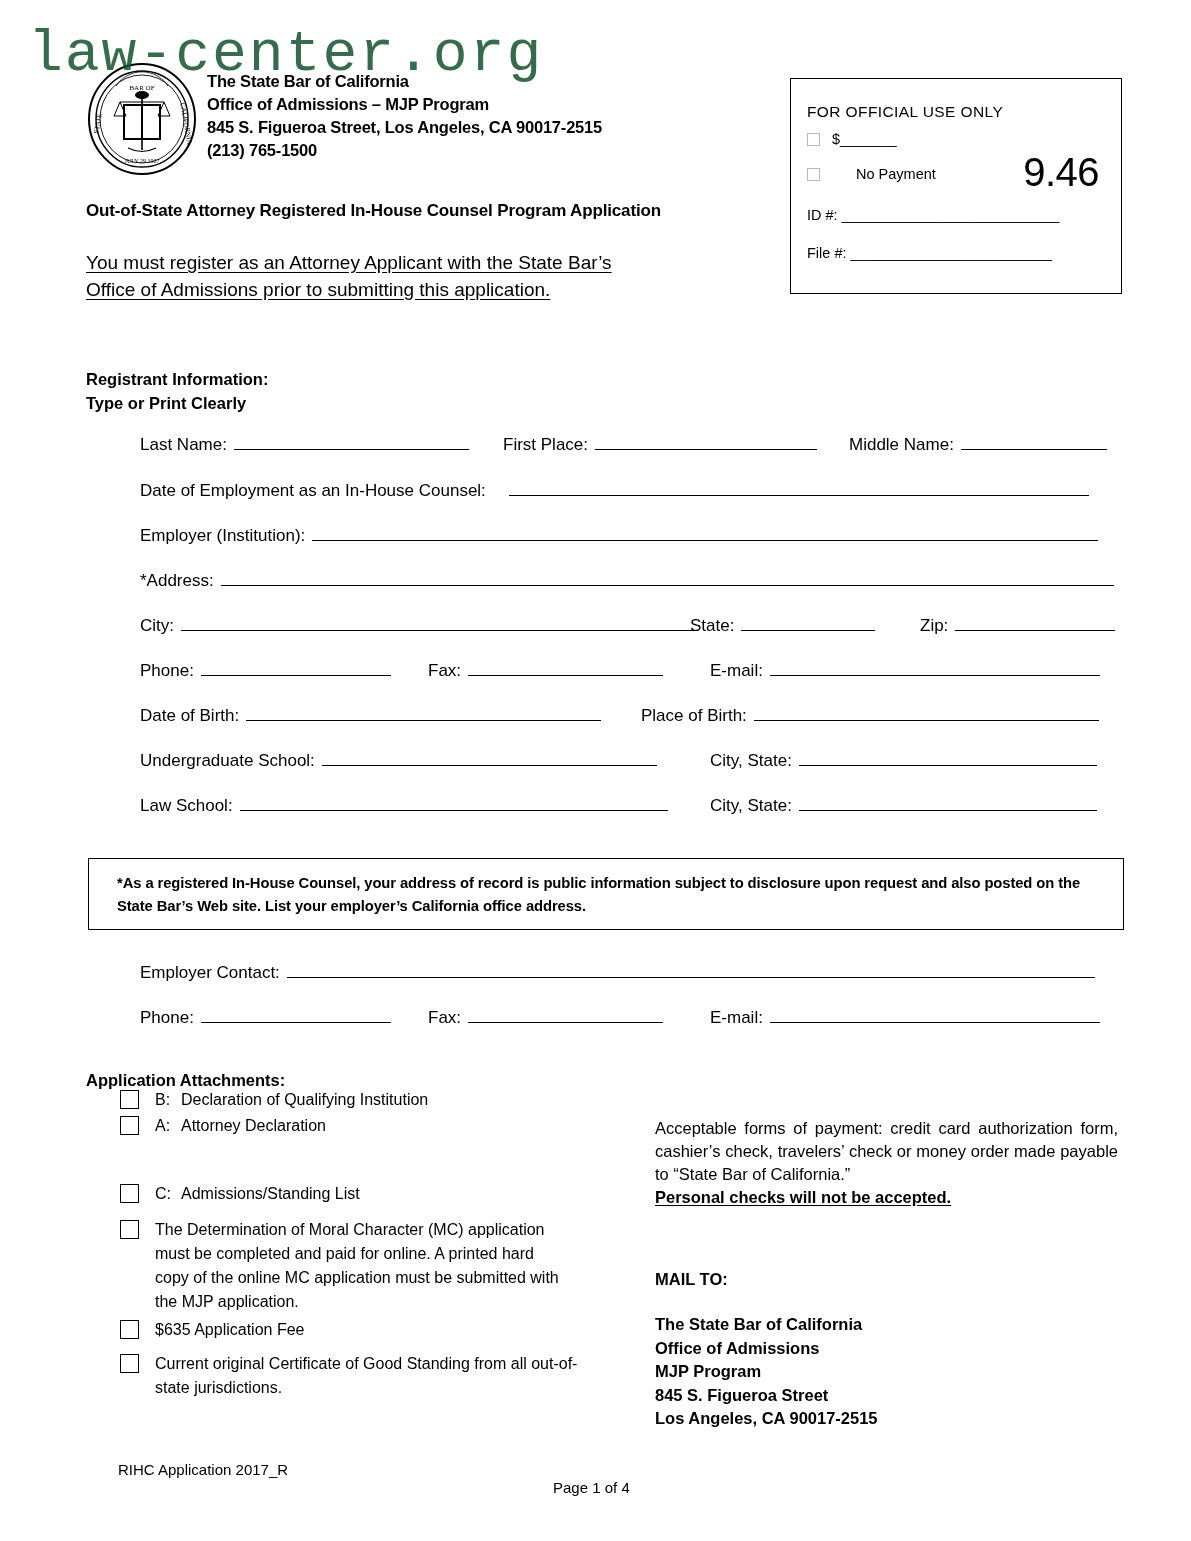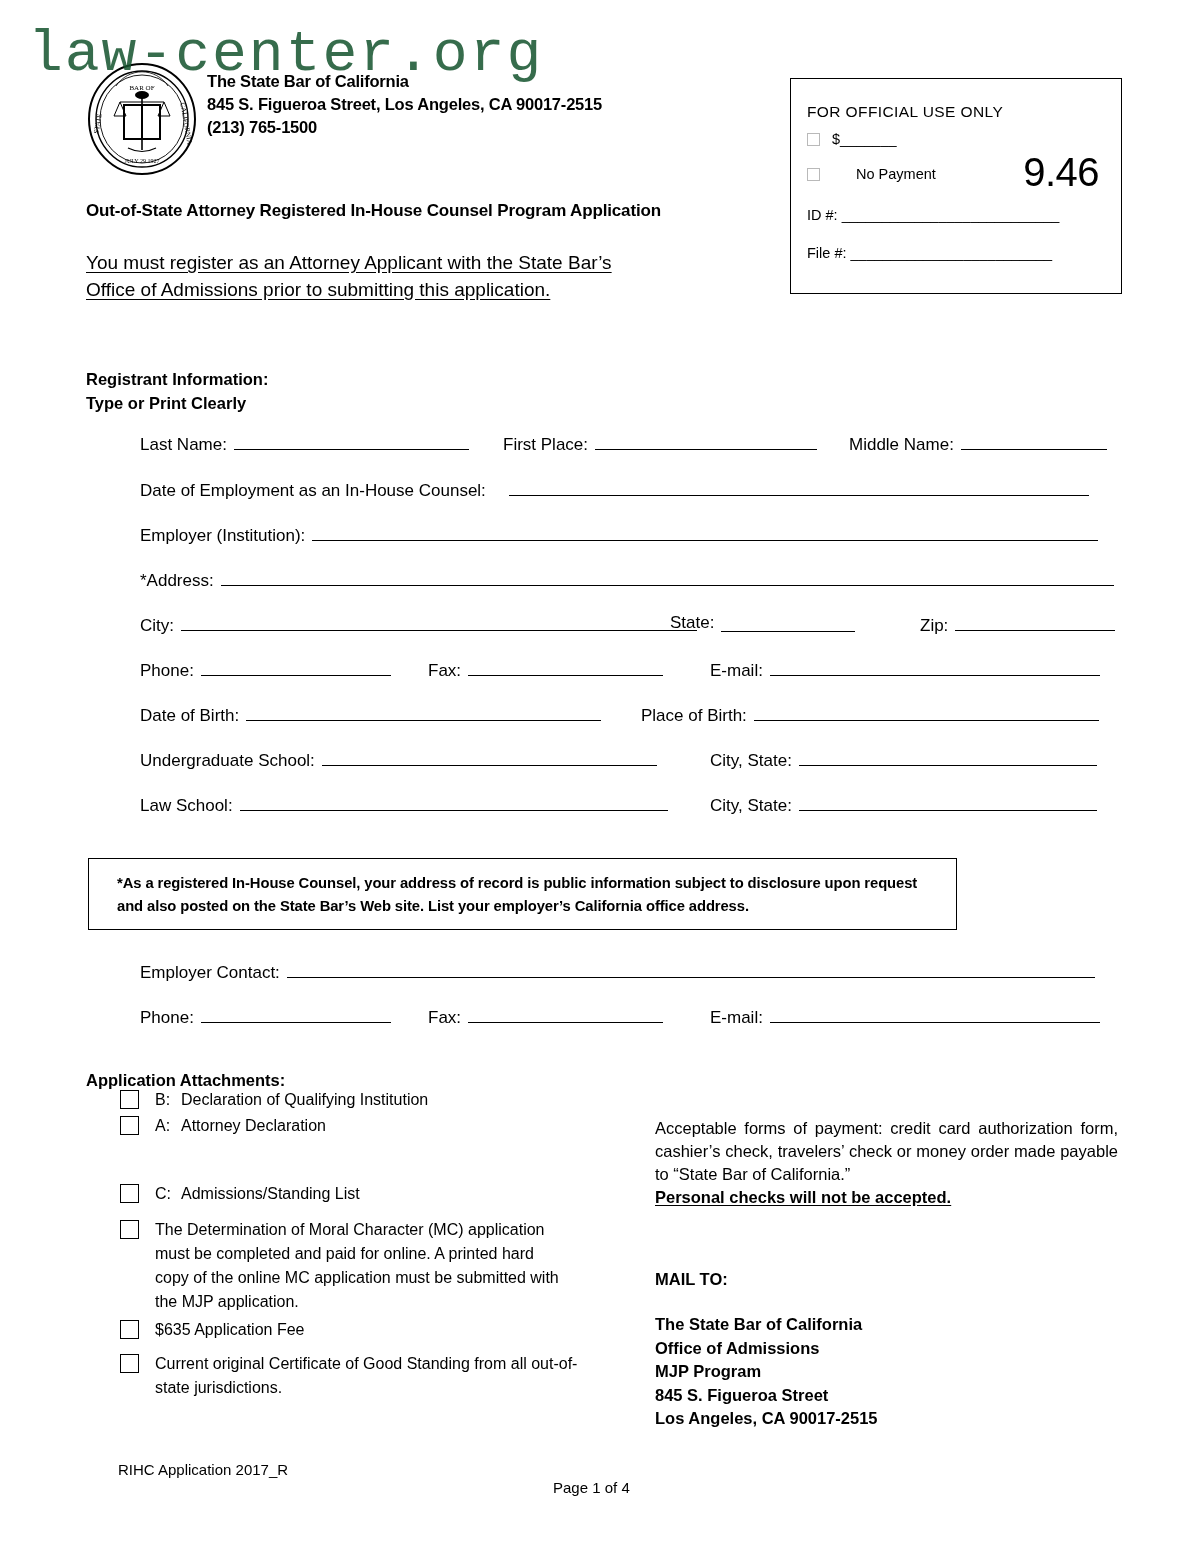--- a/index.html
+++ b/index.html
@@ -60,21 +60,21 @@
   
   .frow { position:absolute; left:0; right:0; height:30px; font-size:17px; }
   .fld { position:absolute; display:flex; align-items:baseline; }
   .lab { white-space:nowrap; }
   .line {
     border-bottom:1.4px solid #000; display:inline-block; height:17px; margin-left:7px;
   }
 
   
   .disclosure {
-    position:absolute; left:88px; top:858px; width:869px; height:72px;
+    position:absolute; left:88px; top:858px; width:1036px; height:72px;
     border:1px solid #000; box-sizing:border-box;
   }
   .disclosure p {
     margin:0; padding:13px 16px 0 28px;
     font-size:14.8px; font-weight:bold; line-height:23px; letter-spacing:-.1px;
   }
 
   
   .att-head { position:absolute; left:86px; top:1071px; font-size:16.5px; font-weight:bold; }
   .att-item { position:absolute; left:120px; display:flex; align-items:flex-start; gap:16px; width:500px; }
@@ -116,20 +116,21 @@
     <line x1="58" y1="30" x2="58" y2="88" stroke="#000" stroke-width="1.6"></line>
     <line x1="36" y1="40" x2="80" y2="40" stroke="#000" stroke-width="1.2"></line>
     <path d="M36 40 L30 54 L42 54 Z" fill="none" stroke="#000" stroke-width="1"></path>
     <path d="M80 40 L74 54 L86 54 Z" fill="none" stroke="#000" stroke-width="1"></path>
     <ellipse cx="58" cy="33" rx="7" ry="4" fill="#000"></ellipse>
     <path d="M44 86 q14 7 28 0" fill="none" stroke="#000" stroke-width="1.2"></path>
   </svg>
 
   <div class="org-block">
     <div class="org-line">The State Bar of California</div>
+    <div class="org-line">Office of Admissions – MJP Program</div>
     <div class="org-line">845 S. Figueroa Street, Los Angeles, CA 90017-2515</div>
     <div class="org-line">(213) 765-1500</div>
   </div>
 
   <div class="official-box">
     <div class="ou-title">FOR OFFICIAL USE ONLY</div>
     <div class="ou-row r1">
       <span class="cb-thin"></span>
       <span class="dash">$_______</span>
     </div>
@@ -187,21 +188,21 @@
       <span class="lab">*Address:</span>
       <span class="line" style="width:893px;"></span>
     </div>
   </div>
 
   <div class="frow" style="top:613px;">
     <div class="fld" style="left:140px;">
       <span class="lab">City:</span>
       <span class="line" style="width:516px;"></span>
     </div>
-    <div class="fld" style="left:670px;align-items:center;">
+    <div class="fld" style="left:690px;">
       <span class="lab">State:</span>
       <span class="line" style="width:134px;"></span>
     </div>
     <div class="fld" style="left:920px;">
       <span class="lab">Zip:</span>
       <span class="line" style="width:160px;"></span>
     </div>
   </div>
 
   <div class="frow" style="top:658px;">

